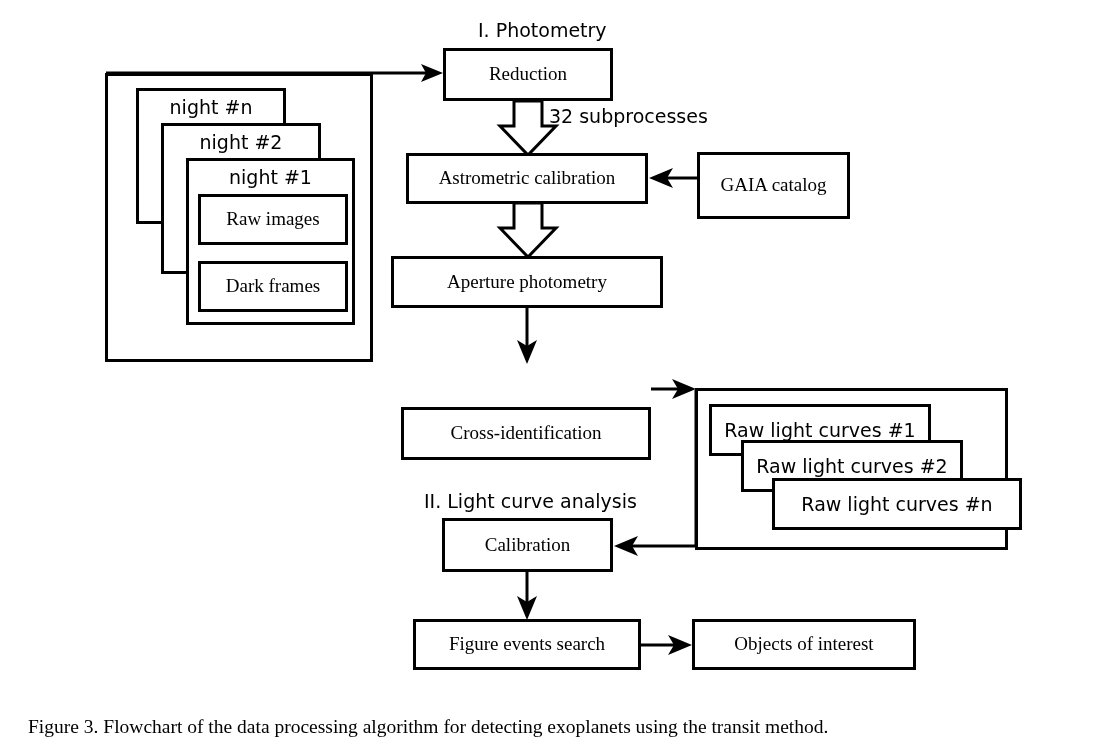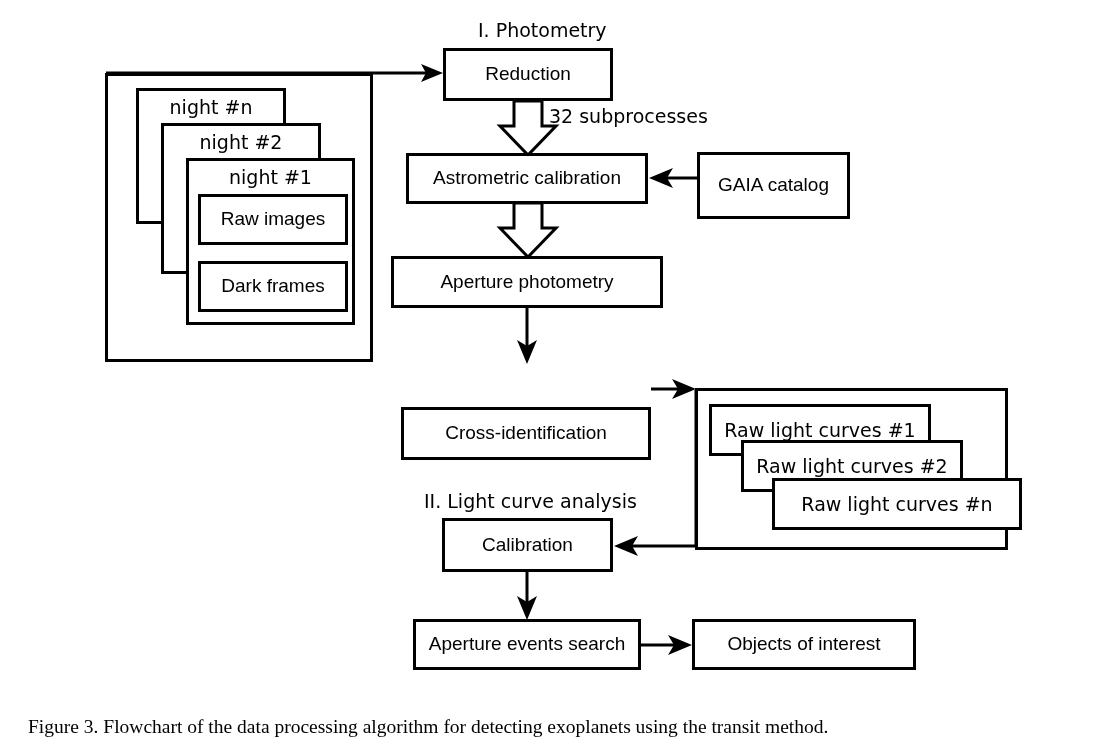--- a/index.html
+++ b/index.html
@@ -27,21 +27,21 @@
     height: 752px;
   }
   .node-box {
     position: absolute;
     box-sizing: border-box;
     border: 3px solid #000000;
     background: #ffffff;
     display: flex;
     align-items: center;
     justify-content: center;
-    font-family: Liberation Sans, sans-serif;
+    font-family: Liberation Serif, serif;
     font-size: 19px;
     line-height: 1.1;
     color: #000000;
     white-space: nowrap;
   }
   .container-box {
     position: absolute;
     box-sizing: border-box;
     border: 3px solid #000000;
     background: #ffffff;
@@ -191,21 +191,21 @@
   <div class="container-box" style="left:695px; top:388px; width:313px; height:162px;"></div>
 
   <div class="lc-card" style="left:709px; top:404px; width:222px; height:52px;">Raw light curves #1</div>
 
   <div class="lc-card" style="left:741px; top:440px; width:222px; height:52px;">Raw light curves #2</div>
 
   <div class="lc-card" style="left:772px; top:478px; width:250px; height:52px;">Raw light curves #n</div>
 
   <div class="node-box" style="left:442px; top:518px; width:171px; height:54px;">Calibration</div>
 
-  <div class="node-box" style="left:413px; top:619px; width:228px; height:51px;">Aperture events search</div>
+  <div class="node-box" style="left:413px; top:619px; width:228px; height:51px;">Figure events search</div>
 
   <div class="node-box" style="left:692px; top:619px; width:224px; height:51px;">Objects of interest</div>
 
   <div class="caption">
     <b>Figure 3.</b>
     <span>Flowchart of the data processing algorithm for detecting exoplanets using the transit method.</span>
   </div>
 
 </div>
 

